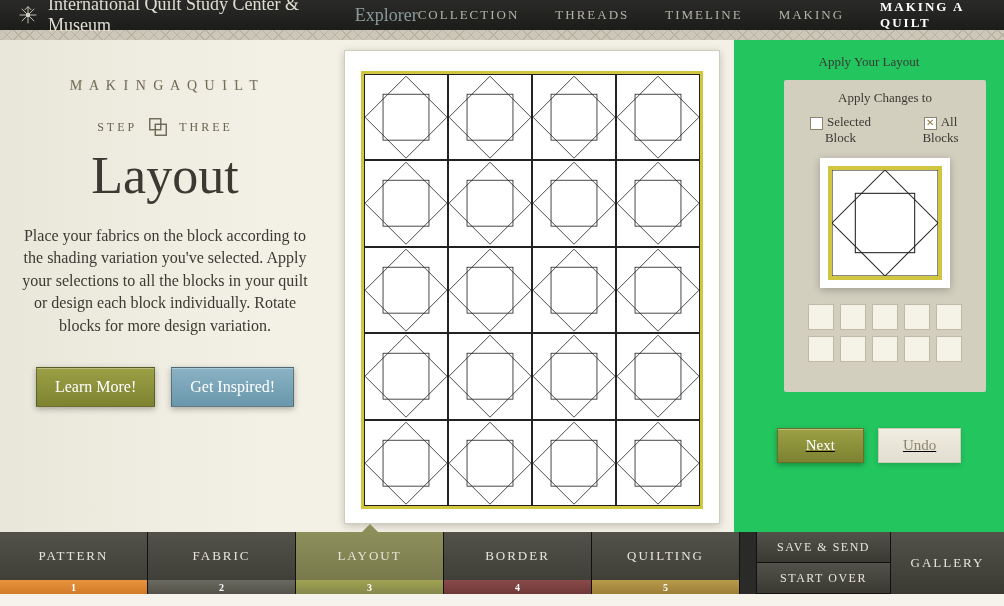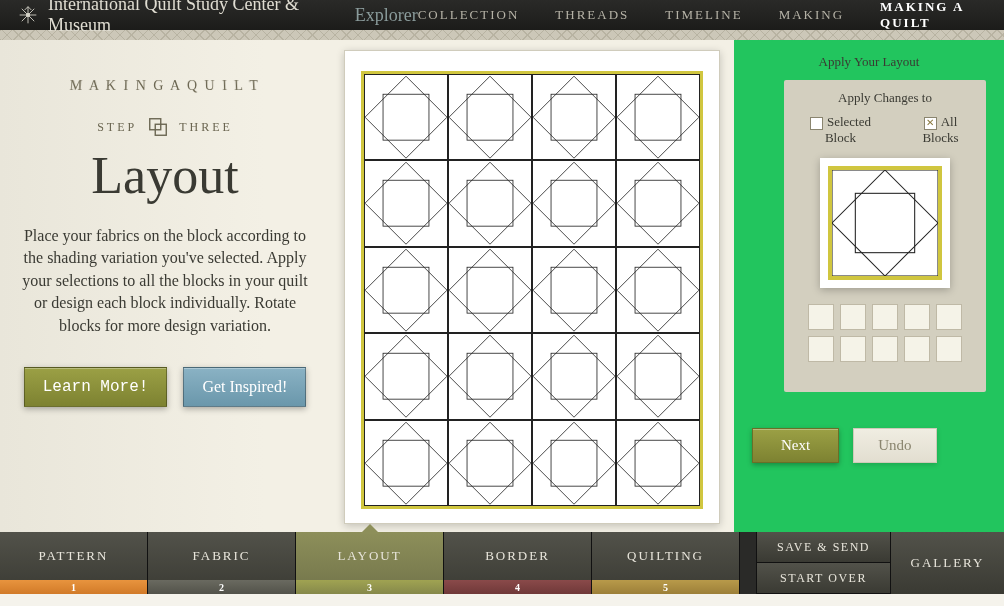--- a/index.html
+++ b/index.html
@@ -15,21 +15,21 @@
 .zigzag{height:10px;background:#ccc7b8;background-image:repeating-linear-gradient(135deg,#b8b3a2 0,#b8b3a2 1px,transparent 1px,transparent 8px),repeating-linear-gradient(45deg,#b8b3a2 0,#b8b3a2 1px,transparent 1px,transparent 8px);}
 .main{display:flex;height:492px;}
 .left{width:330px;padding:20px 10px 0 10px;text-align:center;background:linear-gradient(to right,#e9e6da,#f3f0e5 80%);}
 .making-quilt-label{font-family:Georgia,serif;font-size:14px;letter-spacing:2px;color:#6a6550;transform:perspective(200px) rotateX(8deg);margin-top:18px;}
 .step-row{display:flex;align-items:center;justify-content:center;gap:10px;margin:22px 0 8px 0;color:#6a6550;letter-spacing:3px;font-size:12px;}
 .step-icon{width:22px;height:22px;}
 .step-title{font-size:52px;font-weight:normal;color:#3a3a33;margin:4px 0 20px 0;font-family:Georgia,serif;}
 .step-desc{font-size:16px;line-height:1.4;color:#3a3a33;padding:0 8px;}
 .buttons{display:flex;gap:16px;justify-content:center;margin-top:30px;}
 .btn{padding:10px 18px;font-size:16px;color:#fff;border:1px solid rgba(0,0,0,.3);cursor:pointer;font-family:Georgia,serif;box-shadow:0 2px 6px rgba(0,0,0,.3),inset 0 1px 0 rgba(255,255,255,.3);}
-.btn-olive{background:linear-gradient(#9ba045,#7d8231);font-family:Liberation Mono, monospace;}
+.btn-olive{background:linear-gradient(#9ba045,#7d8231);}
 .btn-blue{background:linear-gradient(#8ab2c4,#6a97ab);}
 .center{width:404px;padding:10px;display:flex;align-items:flex-start;justify-content:center;background:#f3f0e5;}
 .quilt-canvas{width:376px;height:474px;background:#fff;border:1px solid #d0ccbc;box-shadow:0 2px 8px rgba(0,0,0,.2);padding:20px 16px 14px 16px;}
 .quilt-inner{width:100%;height:100%;border:3px solid #d0c63f;}
 .quilt-grid{display:grid;grid-template-columns:repeat(4,1fr);grid-template-rows:repeat(5,1fr);width:100%;height:100%;}
 .qblock{border:.5px solid #222;position:relative;}
 .qblock svg{width:100%;height:100%;display:block;}
 .right{width:270px;padding:10px 18px;background:#22c55e;text-align:center;}
 .apply-title{font-size:13px;color:#3a3a33;margin:4px 0 10px 0;}
 .apply-panel{background:#d3cfbf;padding:10px;border-radius:2px;margin-left:32px;}
@@ -37,21 +37,21 @@
 .radio-row{display:flex;gap:18px;justify-content:center;font-size:13px;color:#3a3a33;margin-bottom:12px;}
 .radiobox{width:13px;height:13px;border:1px solid #8a856f;background:#fff;display:inline-flex;align-items:center;justify-content:center;margin-right:4px;vertical-align:middle;cursor:pointer;}
 .radiobox.checked::after{content:"✕";font-size:10px;color:#8a7a3f;line-height:1;}
 .block-preview{width:130px;height:130px;background:#fff;margin:0 auto;box-shadow:0 2px 8px rgba(0,0,0,.25);padding:8px;}
 .block-preview-inner{width:100%;height:100%;border:4px solid #d0c63f;display:flex;}
 .block-preview-inner svg{width:100%;height:100%;}
 .swatch-grid{display:flex;flex-wrap:wrap;gap:6px;justify-content:center;margin:16px 0 20px 0;}
 .swatch{width:26px;height:26px;background:#f5f3e8;border:1px solid #bfb9a6;cursor:pointer;}
 .rotate-btn{width:178px;margin:0 auto;background:linear-gradient(#3f3f38,#1f1f1a);color:#d0ccbc;border:1px solid #111;border-radius:4px;padding:9px 14px;font-size:12px;letter-spacing:2px;display:flex;align-items:center;gap:10px;cursor:pointer;box-shadow:0 2px 4px rgba(0,0,0,.3),inset 0 1px 0 rgba(255,255,255,.15);}
 .rotate-btn svg{width:15px;height:15px;}
-.action-row{display:flex;gap:14px;margin-top:36px;}
+.action-row{display:flex;gap:14px;justify-content:center;margin-top:36px;text-decoration:underline;}
 .btn-next{background:linear-gradient(#9ba045,#7d8231);color:#fff;padding:8px 28px;font-size:15px;border:1px solid #6a6f28;cursor:pointer;box-shadow:0 2px 5px rgba(0,0,0,.3),inset 0 1px 0 rgba(255,255,255,.3);font-family:Georgia,serif;}
 .btn-undo{background:linear-gradient(#f0ede2,#e2ded0);color:#8a856f;padding:8px 24px;font-size:15px;border:1px solid #cfcab8;cursor:pointer;box-shadow:0 2px 5px rgba(0,0,0,.15);font-family:Georgia,serif;}
 .footer{height:62px;display:flex;background:#2a2a28;}
 .step-tab{flex:1;position:relative;display:flex;flex-direction:column;align-items:center;justify-content:center;cursor:pointer;border-right:1px solid #111;}
 .step-tab.dark{background:linear-gradient(#52524a,#3a3a33);}
 .step-tab.olive{background:linear-gradient(#8d8f5a,#72744a);}
 .step-tab .tab-label{color:#e8e5db;font-size:13px;letter-spacing:2px;margin-bottom:15px;}
 .step-tab .tab-num-bar{position:absolute;bottom:0;left:0;right:0;height:14px;display:flex;align-items:center;justify-content:center;font-size:10px;color:#fff;font-weight:bold;}
 .step-tab .arrow-up{position:absolute;top:-8px;left:50%;transform:translateX(-50%);width:0;height:0;border-left:10px solid transparent;border-right:10px solid transparent;border-bottom:10px solid #8d8f5a;display:none;}
 .step-tab.active .arrow-up{display:block;}

